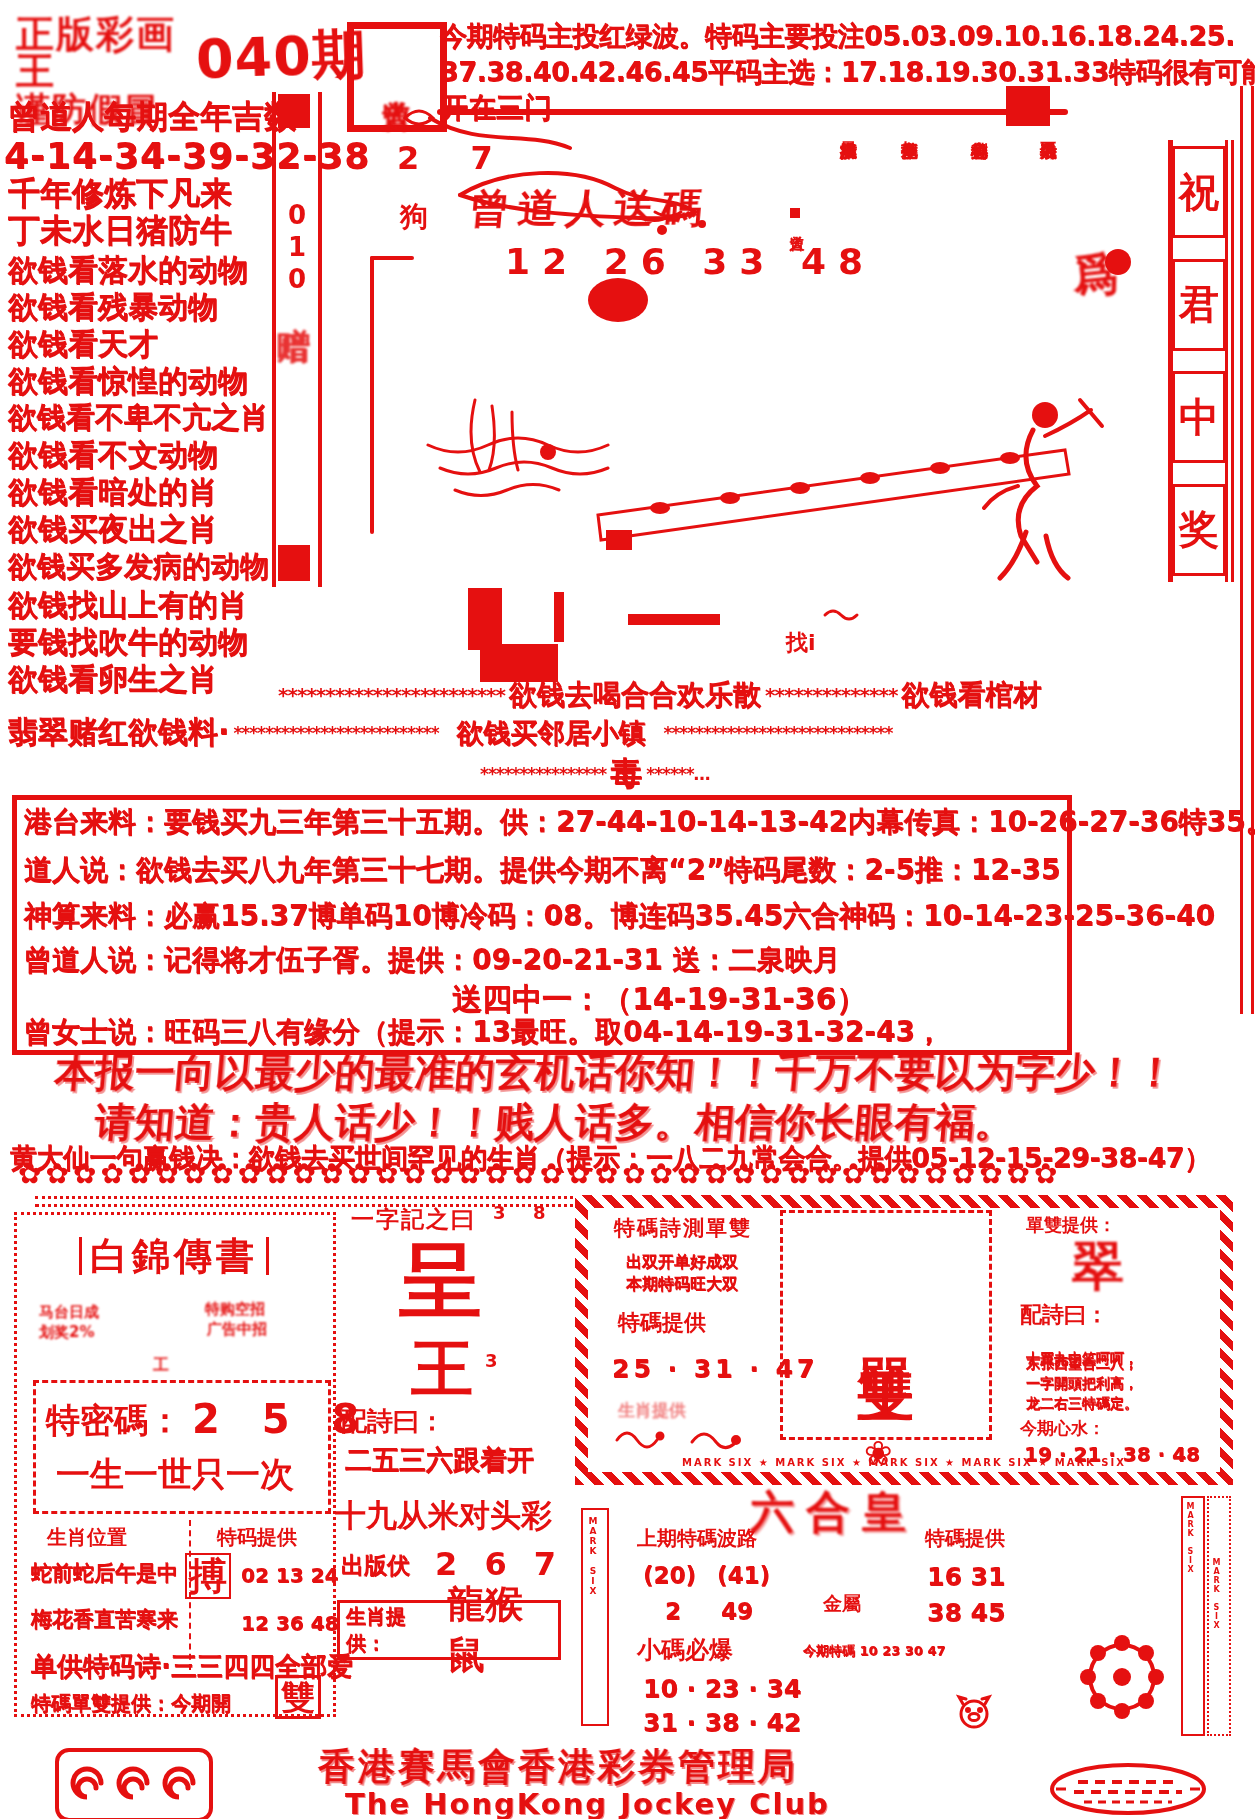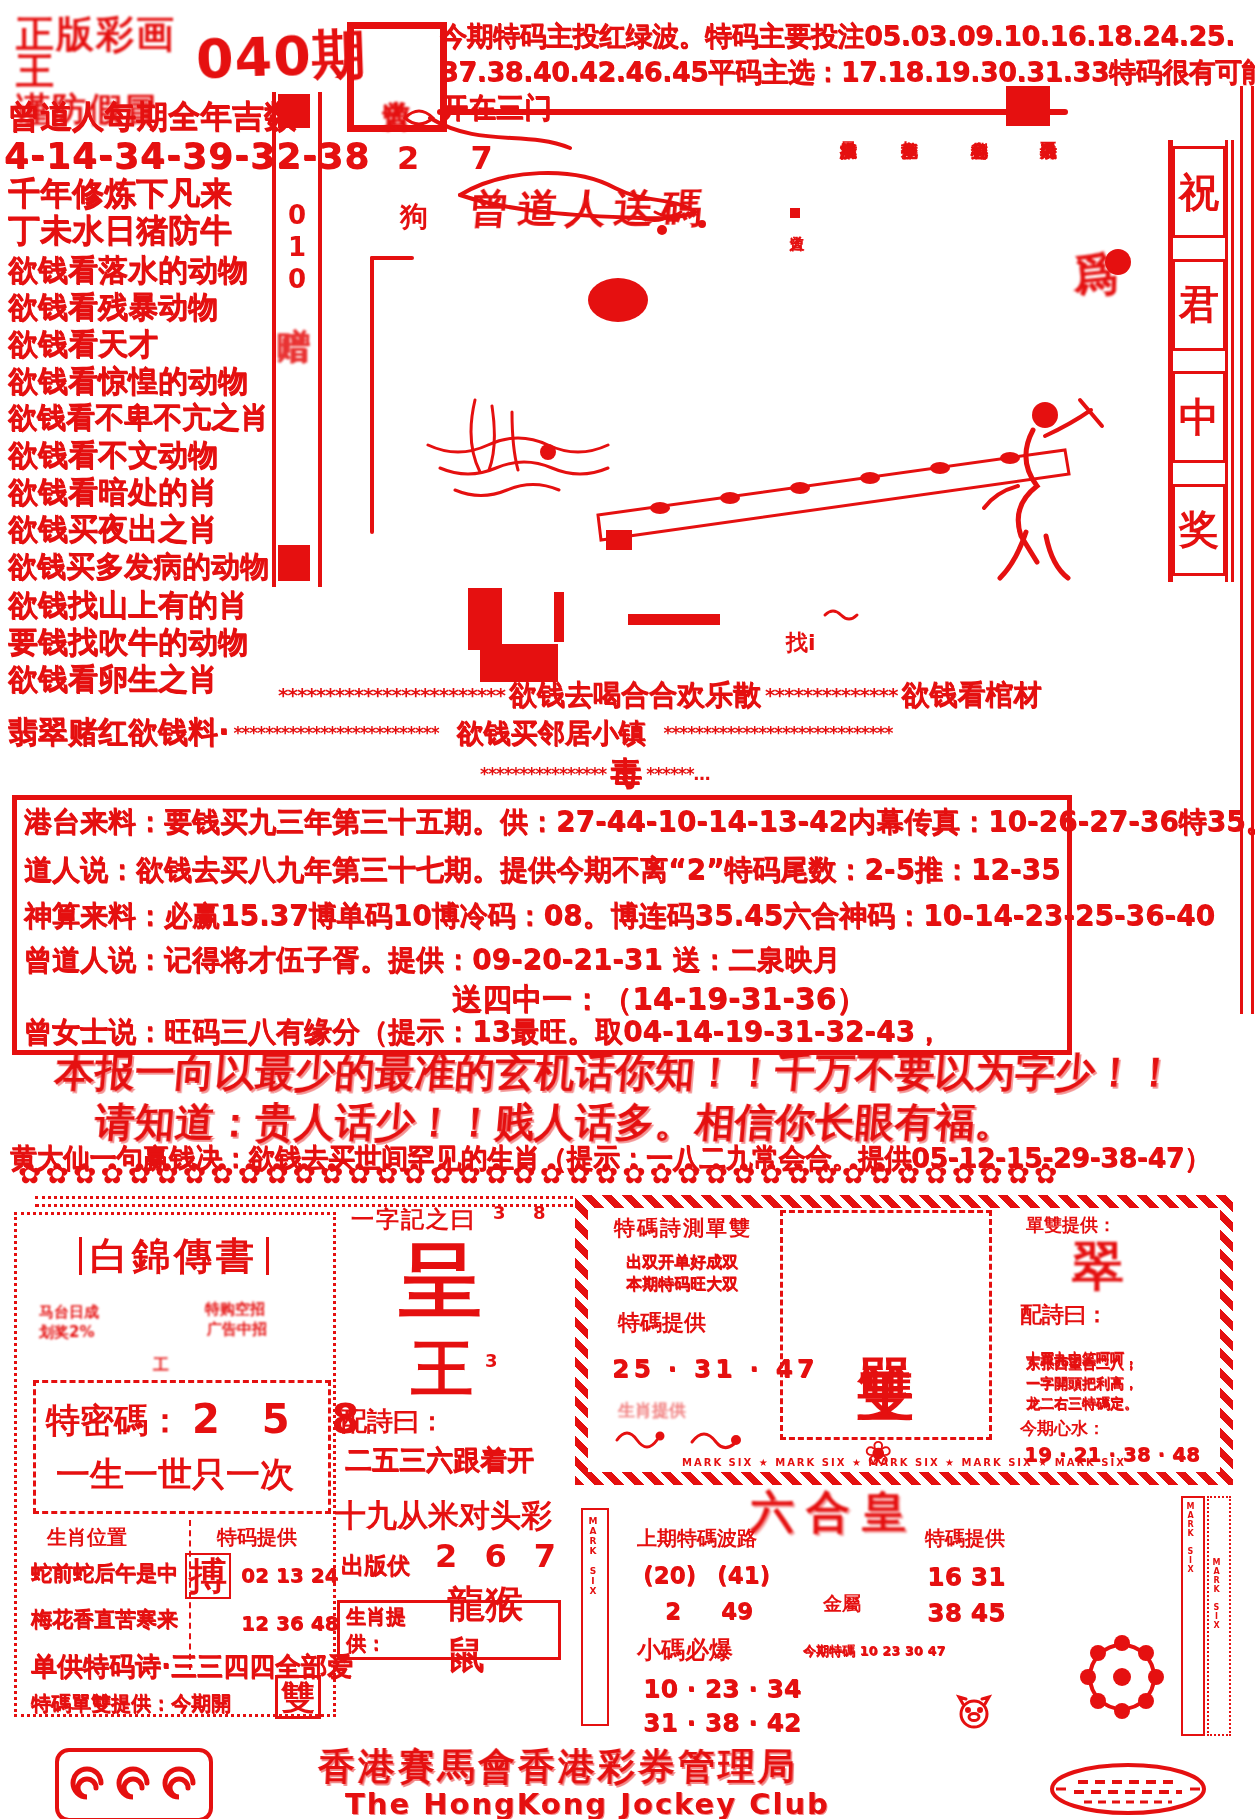--- a/index.html
+++ b/index.html
@@ -107,20 +107,21 @@
 
     <rect x="158" y="488" width="34" height="62" fill="#e51010" stroke="none"></rect>
     <rect x="170" y="544" width="78" height="38" fill="#e51010" stroke="none"></rect>
     <rect x="244" y="492" width="10" height="50" fill="#e51010" stroke="none"></rect>
     <rect x="318" y="514" width="92" height="11" fill="#e51010" stroke="none"></rect>
   </svg>
 
   <div class="t" style="left:397px;top:142px;font-size:32px;letter-spacing:20px;">2 7</div>
   <div class="t" style="left:400px;top:203px;font-size:28px;">狗</div>
   <div class="t bl sk" style="left:470px;top:188px;font-size:40px;letter-spacing:8px;">曾道人送碼</div>
+  <div class="t bl" style="left:505px;top:244px;font-size:36px;letter-spacing:12px;">12 26 33 48</div>
 
   <div class="fill" style="left:790px;top:208px;width:10px;height:10px;"></div>
   <div class="t v bl" style="left:789px;top:224px;font-size:15px;">曾道人</div>
   <div class="t v bl" style="left:840px;top:128px;font-size:17px;">最难揣摸胜上者</div>
   <div class="t v bl" style="left:901px;top:128px;font-size:17px;">如今世事多变化</div>
   <div class="t v bl" style="left:971px;top:128px;font-size:17px;">为利卖身也心甘</div>
   <div class="t v bl" style="left:1040px;top:128px;font-size:17px;">为名不计手段残</div>
   <div class="t bl2" style="left:1072px;top:252px;font-size:46px;transform:rotate(-6deg);">爲</div>
   <div class="t" style="left:786px;top:632px;font-size:22px;">找i</div>
 
@@ -201,21 +202,21 @@
     <div class="t bl" style="left:16px;top:8px;font-size:23px;letter-spacing:2px;">一字記之曰</div>
     <div class="t" style="left:158px;top:4px;font-size:18px;">3</div>
     <div class="t" style="left:198px;top:4px;font-size:18px;">8</div>
     <div class="t bl" style="left:64px;top:40px;font-size:84px;">呈</div>
     <div class="t bl" style="left:76px;top:138px;font-size:62px;">王</div>
     <div class="t" style="left:150px;top:152px;font-size:18px;">3</div>
     <div class="t bl" style="left:6px;top:208px;font-size:26px;">配詩曰：</div>
     <div class="t ink" style="left:10px;top:246px;font-size:27px;">二五三六跟着开</div>
     <div class="t bl" style="left:0px;top:300px;font-size:31px;">十九从米对头彩</div>
     <div class="t ink" style="left:6px;top:354px;font-size:23px;">出版伏</div>
-    <div class="t bl" style="left:100px;top:340px;font-size:32px;letter-spacing:8px;">2 6 7</div>
+    <div class="t bl" style="left:100px;top:348px;font-size:32px;letter-spacing:8px;">2 6 7</div>
     <div style="position:absolute;left:2px;top:400px;width:224px;height:60px;border:3px solid var(--red);display:flex;align-items:center;gap:4px;padding-left:6px;box-sizing:border-box;">
       <span class="ink" style="font-size:20px;">生肖提供：</span>
       <span class="bl" style="font-size:38px;">龍猴鼠</span>
     </div>
   </div>
 
   <div style="position:absolute;left:575px;top:1195px;width:658px;height:290px;
               background:repeating-linear-gradient(45deg,var(--red) 0 7px,#fff 7px 14px);">
     <div style="position:absolute;inset:13px;background:#fff;">
       <div class="t bl" style="left:26px;top:10px;font-size:21px;letter-spacing:2px;">特碼詩測單雙</div>

